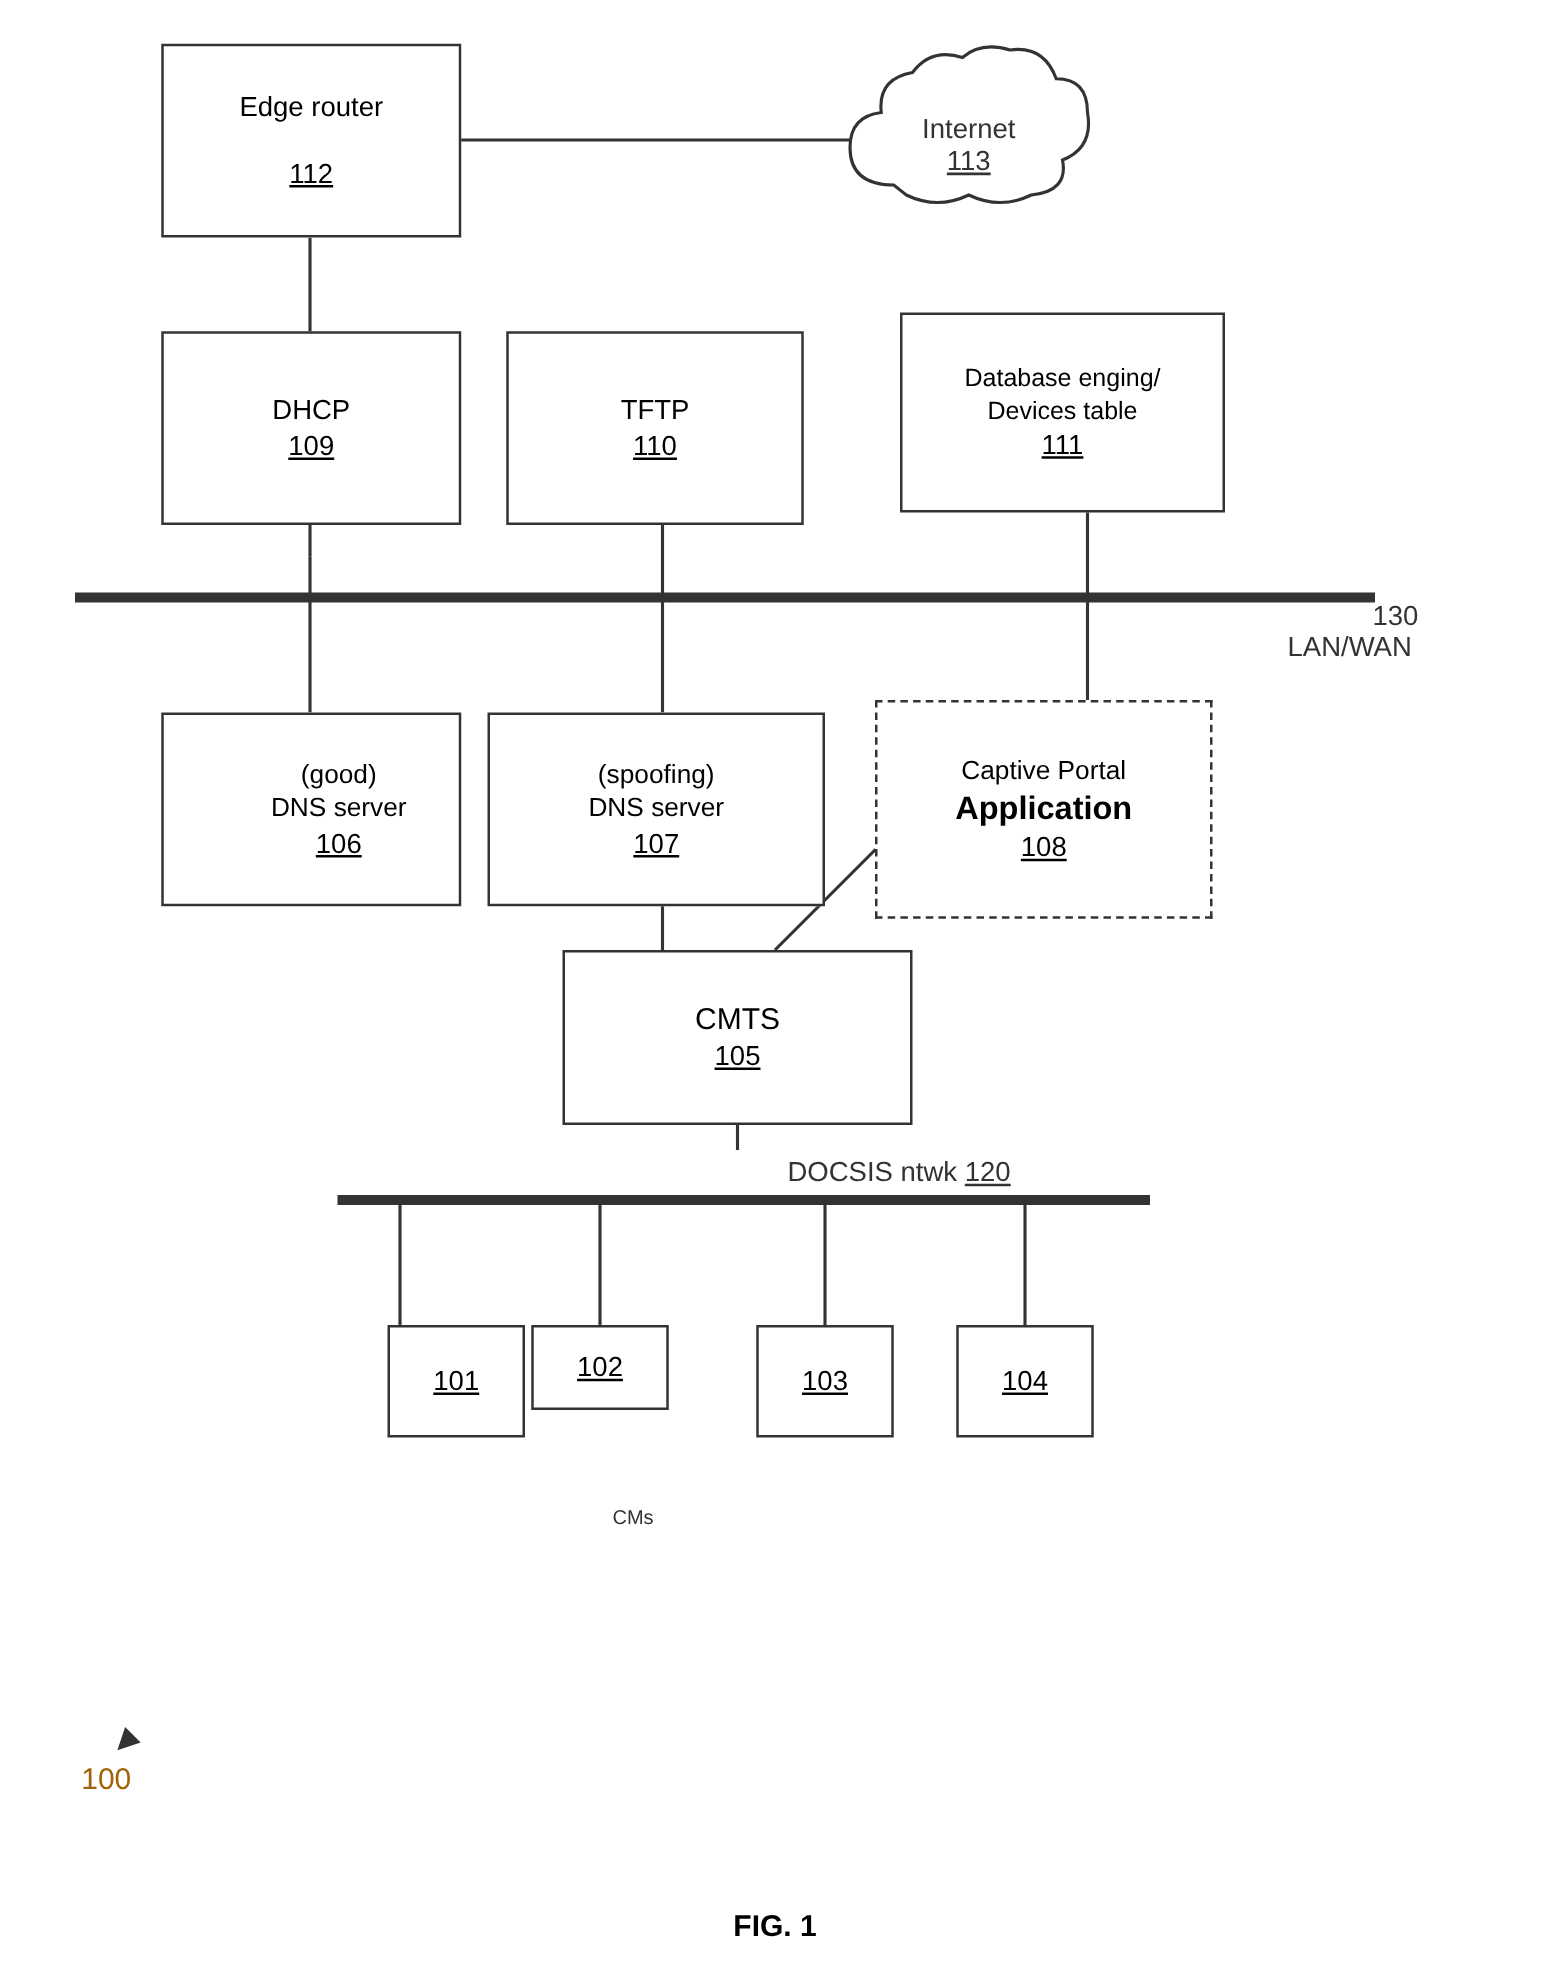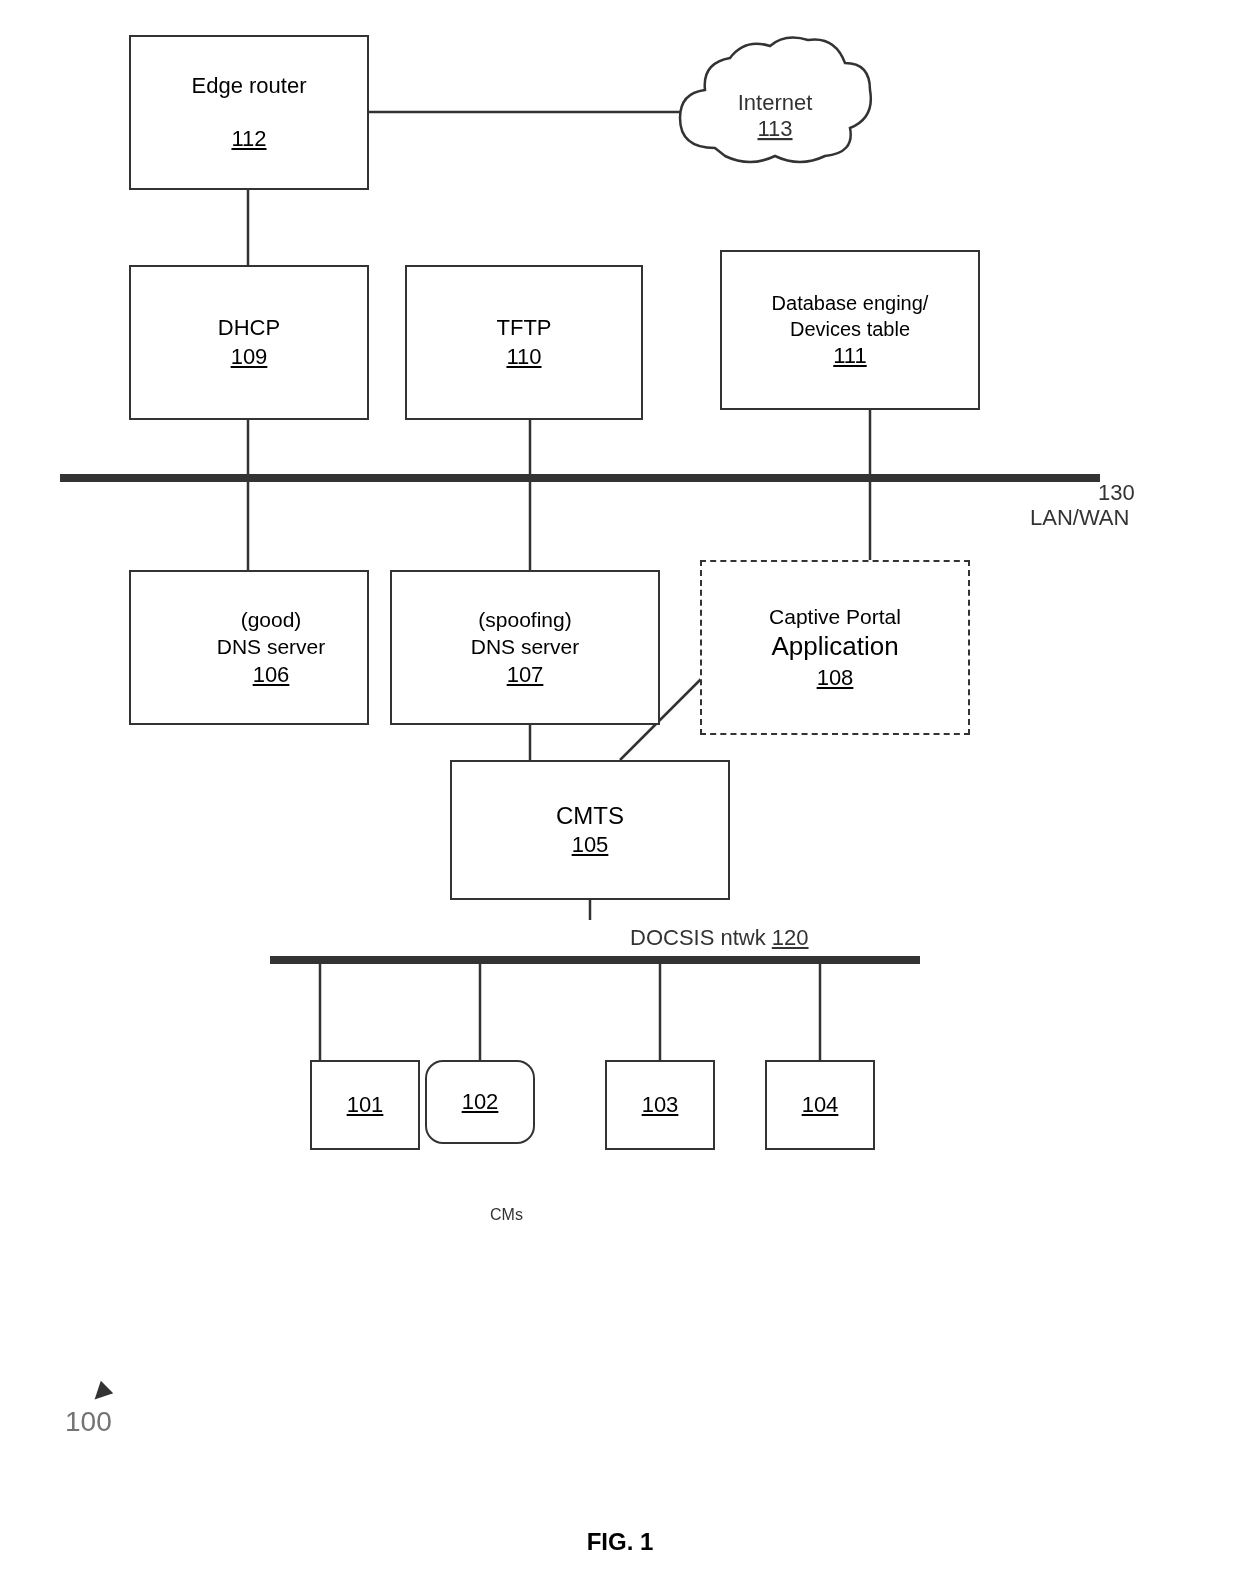--- a/index.html
+++ b/index.html
@@ -156,57 +156,57 @@
     <span>(good)<br>DNS server</span>
     <span class="ref">106</span>
   </div>
 
   <div class="box" style="left:390px; top:570px; width:270px; height:155px; font-size:21px;">
     <span>(spoofing)<br>DNS server</span>
     <span class="ref">107</span>
   </div>
 
   <div class="box" style="left:700px; top:560px; width:270px; height:175px; border-style: dashed; border-width:2px; font-size:21px;">
-    <span>Captive Portal<br><span style="font-size:26px; font-weight:normal;">Application</span></span>
+    <span>Captive Portal<br><span style="font-size:26px; font-weight:bold;">Application</span></span>
     <span class="ref">108</span>
   </div>
 
   <div class="box" style="left:450px; top:760px; width:280px; height:140px; font-size:24px;">
     <span>CMTS</span>
     <span class="ref">105</span>
   </div>
 
   <div class="label-text" style="left:630px; top:925px; font-size:22px;">
     <span>DOCSIS ntwk <span style="text-decoration:underline;">120</span></span>
   </div>
 
   <div class="box" style="left:265px; top:1060px; width:110px; height:90px; font-size:22px;margin-left:45px;">
     <span class="ref">101</span>
   </div>
 
-  <div class="box" style="left:425px; top:1060px; width:110px; height:84px; font-size:22px;border-radius:18px;">
+  <div class="box" style="left:425px; top:1060px; width:110px; height:68px; font-size:22px;">
     <span class="ref">102</span>
   </div>
 
   <div class="box" style="left:605px; top:1060px; width:110px; height:90px; font-size:22px;">
     <span class="ref">103</span>
   </div>
 
   <div class="box" style="left:765px; top:1060px; width:110px; height:90px; font-size:22px;">
     <span class="ref">104</span>
   </div>
 
   <div class="label-text" style="left:490px; top:1170px; font-size:16px;margin-top:36px;">
     <span>CMs</span>
   </div>
 
   <div style="position:absolute; bottom:175px; left:85px; font-size:30px; transform: rotate(225deg); color:#333;">
     ▲
   </div>
-  <div style="position:absolute; bottom:148px; left:65px; font-size:28px; color:#737373;">
+  <div style="position:absolute; bottom:148px; left:65px; font-size:24px; color:#a16207;">
     <span>100</span>
   </div>
 
   <div class="fig-caption">
     <span>FIG. 1</span>
   </div>
 
 </div>
 
 </body></html>

